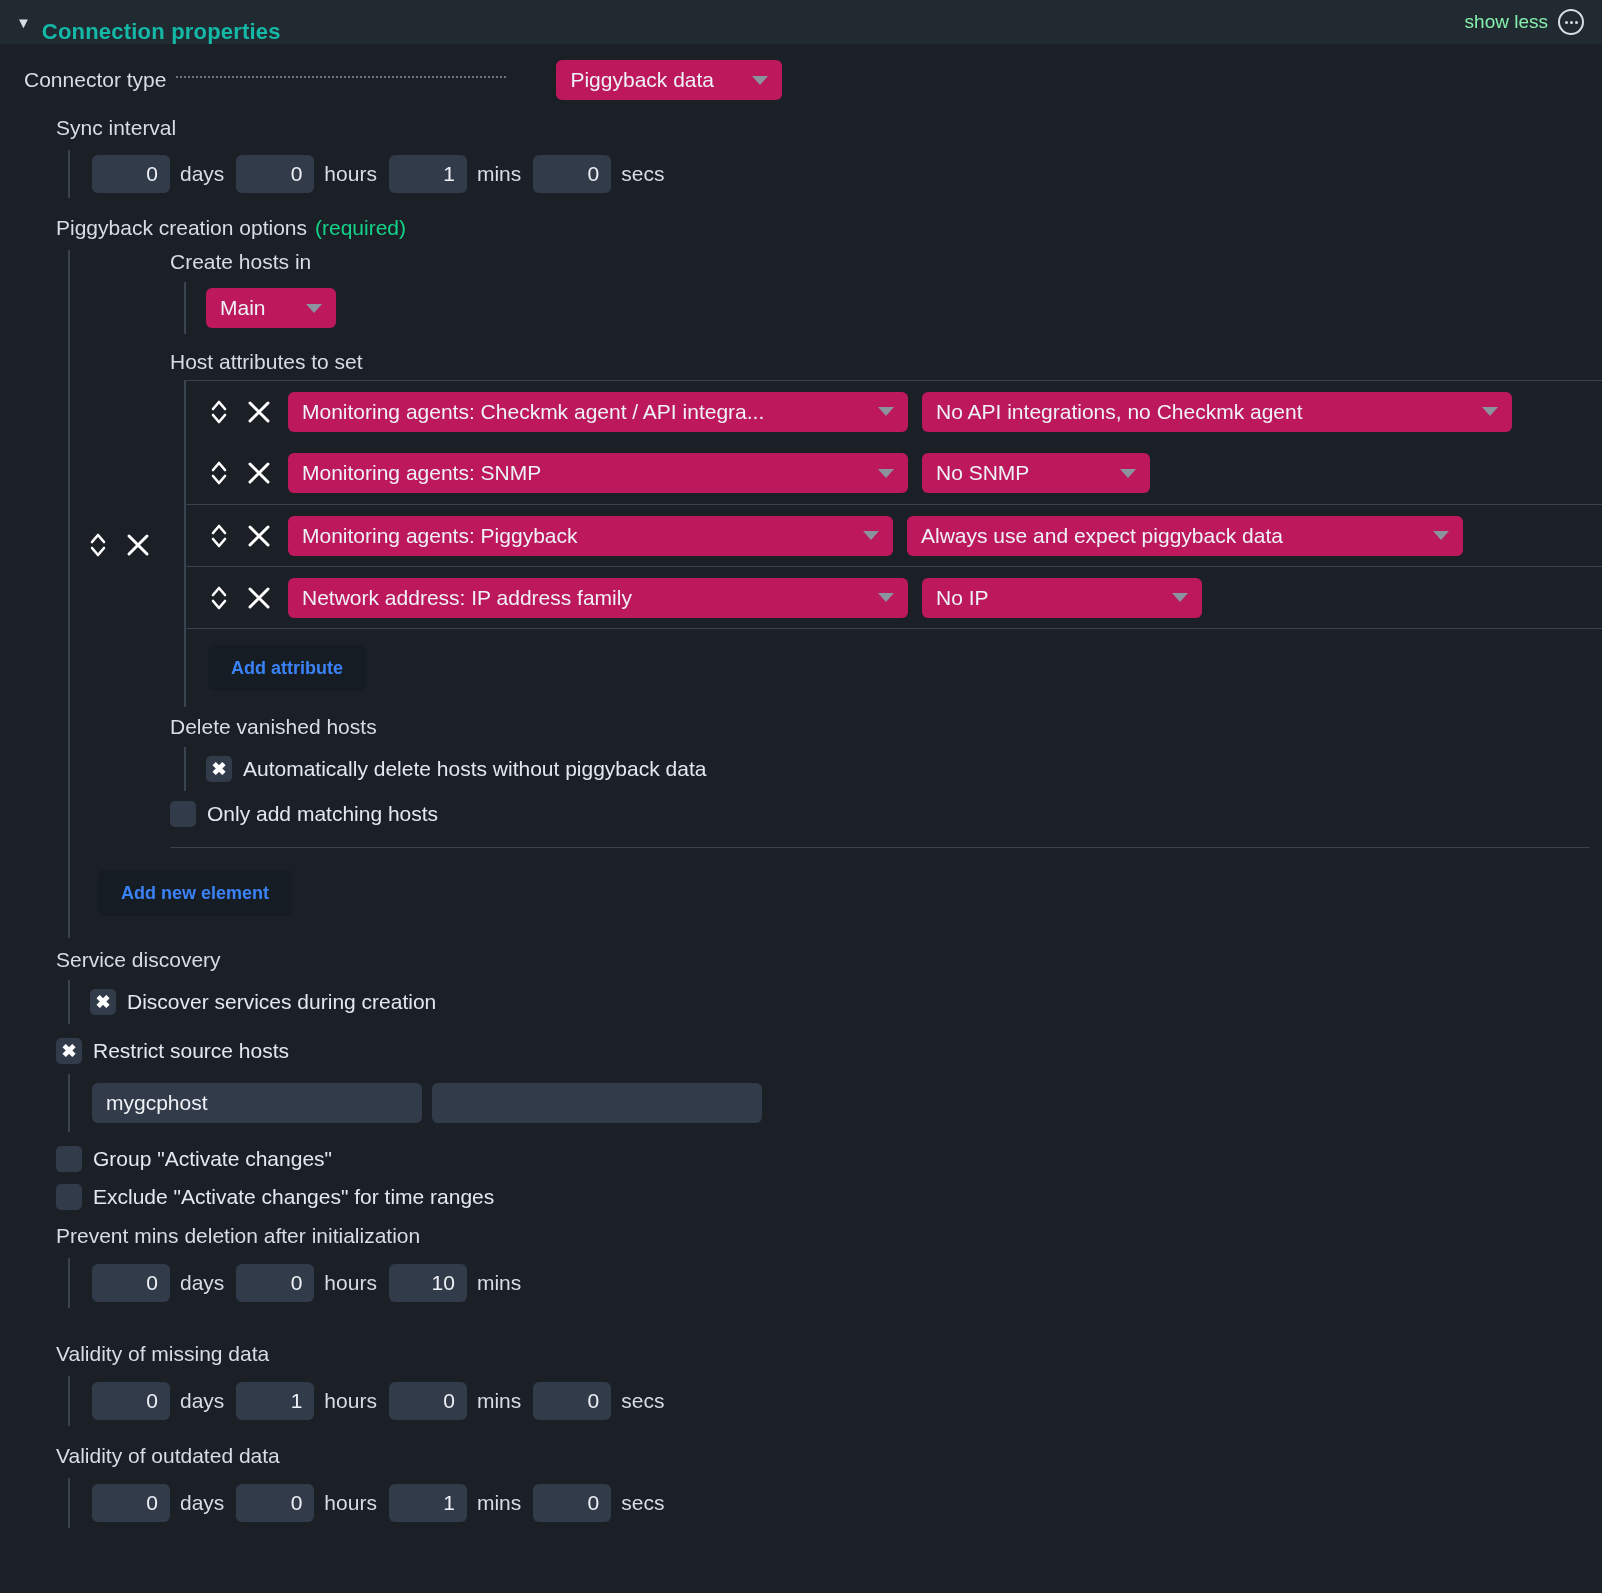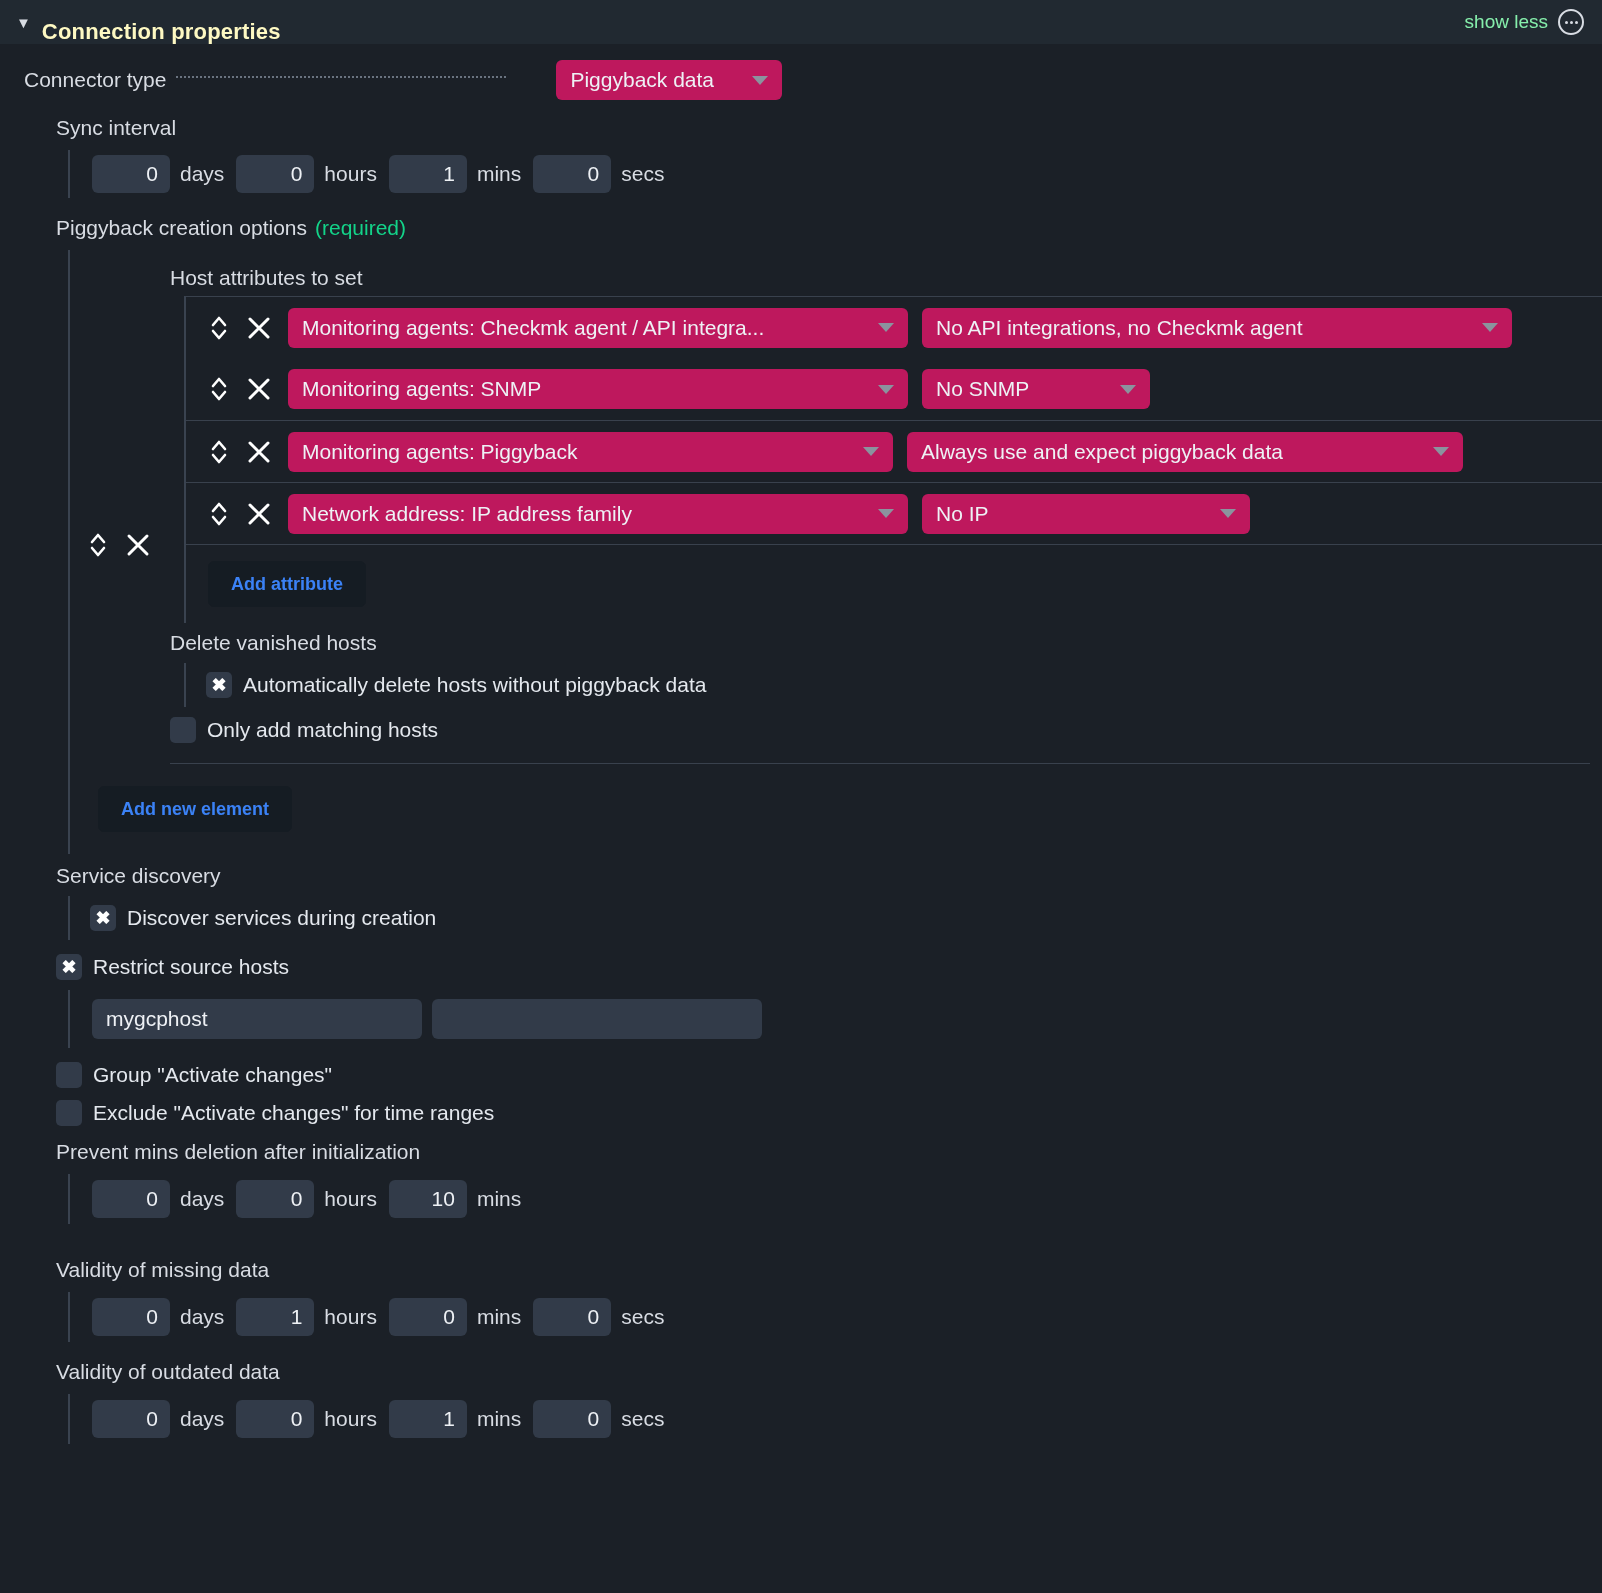--- a/index.html
+++ b/index.html
@@ -26,21 +26,21 @@
   }
   .titlebar .caret {
     color: #d8dce3;
     font-size: 15px;
     margin-right: 11px;
     line-height: 1;
   }
   .titlebar .title {
     font-weight: bold;
     font-size: 22px;
-    color: #fef9c3;
+    color: #14b8a6;
     letter-spacing: .2px;
     margin-top: 20px;
   }
   .titlebar .right {
     margin-left: auto;
     display: flex;
     align-items: center;
     gap: 10px;
   }
   .titlebar .showless {
@@ -263,20 +263,29 @@
           <span class="ico-x">
             <svg width="28" height="28" viewBox="0 0 28 28">
               <path d="M5 5 L23 23 M23 5 L5 23" stroke="#ffffff" stroke-width="3" stroke-linecap="round"></path>
             </svg>
           </span>
         </div>
       </div>
 
       <div style="flex:1 1 auto;">
 
+        <div>
+          <div class="label">Create hosts in</div>
+          <div class="row indent" style="margin-top:8px; height:52px; padding-left:20px; margin-left:14px;">
+            <span class="dd" style="width:130px;">
+              <span class="dd-text">Main</span>
+              <span class="arrow"></span>
+            </span>
+          </div>
+        </div>
 
         <div style="margin-top:16px;">
           <div class="label">Host attributes to set</div>
 
           <div style="display:flex; margin-top:6px;">
             <div class="vline" style="margin-left:14px;"></div>
             <div style="flex:1 1 auto;" id="attr-rows">
                 <div class="attr-row">
                   <span class="ctrl">
                     <span class="ico-sort">
@@ -357,21 +366,21 @@
                     <span class="ico-x">
                       <svg width="28" height="28" viewBox="0 0 28 28">
                         <path d="M5 5 L23 23 M23 5 L5 23" stroke="#ffffff" stroke-width="3" stroke-linecap="round"></path>
                       </svg>
                     </span>
                   </span>
                   <span class="dd attr-key" style="width: 620px;">
                     <span class="dd-text">Network address: IP address family</span>
                     <span class="arrow"></span>
                   </span>
-                  <span class="dd attr-val" style="width: 328px;">
+                  <span class="dd attr-val" style="width: 280px;">
                     <span class="dd-text">No IP</span>
                     <span class="arrow"></span>
                   </span>
                 </div>
                 <div class="hr"></div>
               </div>
           </div>
 
           <div style="display:flex; margin-top:0;">
             <div class="vline" style="margin-left:14px;"></div>

